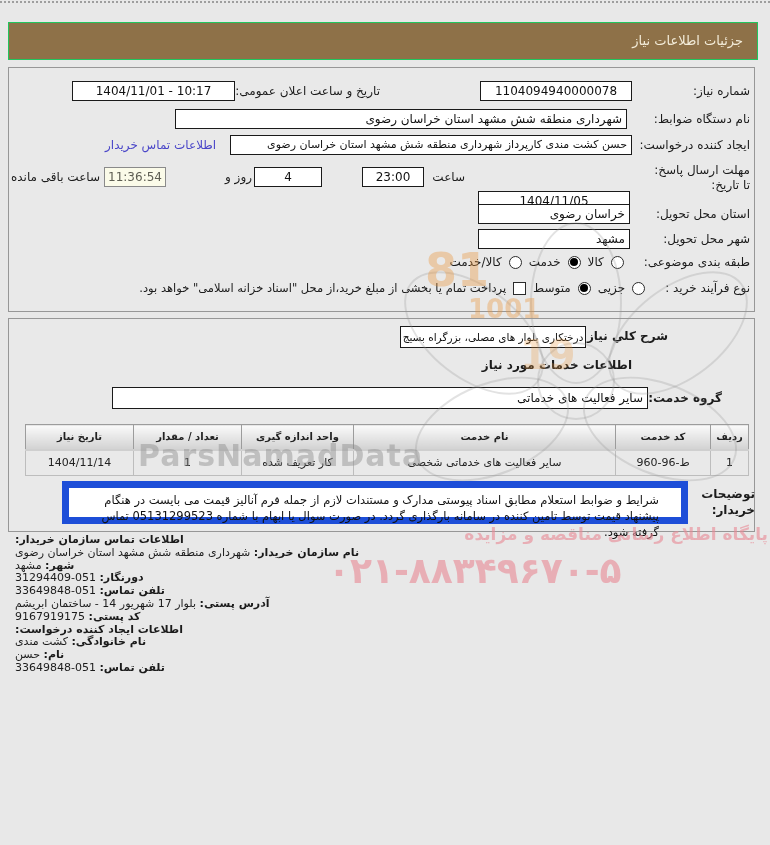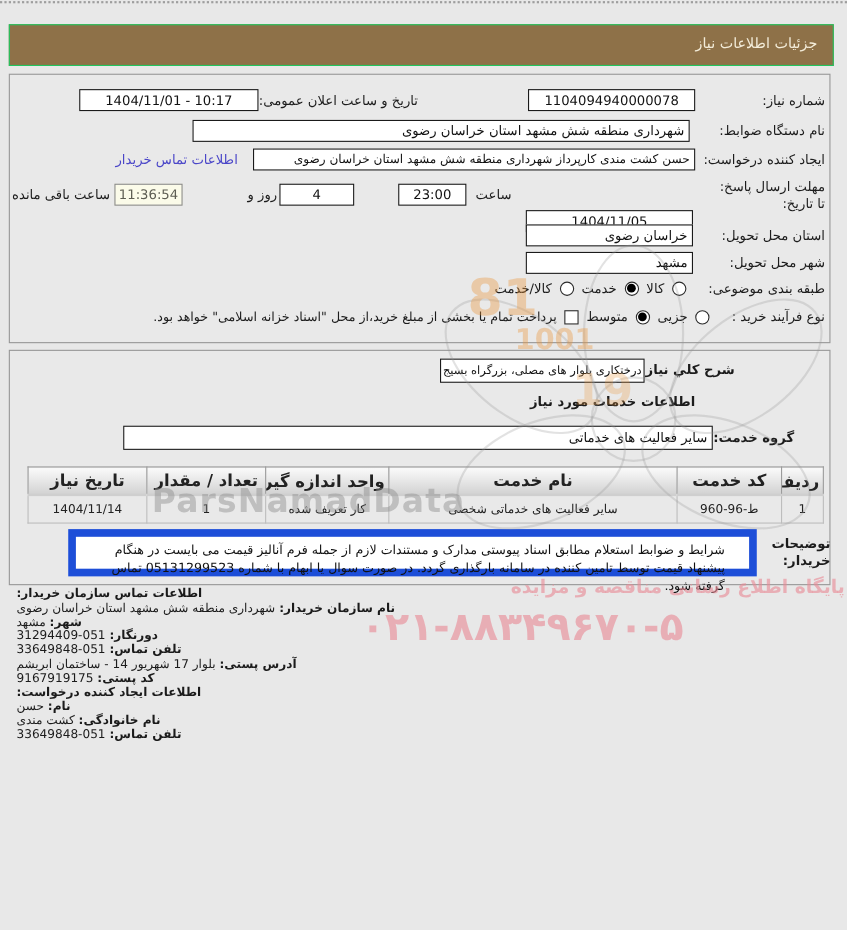--- a/index.html
+++ b/index.html
@@ -57,21 +57,21 @@
   .checkbox {
     width: 13px; height: 13px; border: 1px solid #2b2b2b; background: #fff;
     display: inline-block; flex: 0 0 auto;
   }
   .optgap { width: 6px; }
 
   
   table.items { border-collapse: collapse; table-layout: fixed; width: 723px; }
   table.items th {
     background: linear-gradient(#fafafa, #d2d2d2);
-    border: 1px solid #9c9c9c; font-size: 15px; font-weight: bold;
+    border: 1px solid #9c9c9c; font-size: 10px; font-weight: bold;
     color: #222; height: 25px; padding: 2px 3px; white-space: nowrap; overflow: hidden;
   }
   table.items td {
     border: 1px solid #bdbdbd; border-top: 2px solid #cFcFcF;
     font-size: 11px; color: #222; height: 26px; text-align: center;
     padding: 2px 3px; white-space: nowrap; overflow: hidden;
   }
 
   .notes-box {
     background: #fff; border: 7px solid #1d4ed8;
@@ -212,16 +212,16 @@
 
 <div class="abs contact content">
   <div class="line"><b>اطلاعات تماس سازمان خریدار:</b></div>
   <div class="line"><b>نام سازمان خریدار:</b> <span>شهرداری منطقه شش مشهد استان خراسان رضوی</span></div>
   <div class="line"><b>شهر:</b> <span>مشهد</span></div>
   <div class="line"><b>دورنگار:</b> <span class="ltr">31294409-051</span></div>
   <div class="line"><b>تلفن تماس:</b> <span class="ltr">33649848-051</span></div>
   <div class="line"><b>آدرس پستی:</b> <span>بلوار 17 شهریور 14 - ساختمان ابریشم</span></div>
   <div class="line"><b>کد پستی:</b> <span class="ltr">9167919175</span></div>
   <div class="line"><b>اطلاعات ایجاد کننده درخواست:</b></div>
+  <div class="line"><b>نام خانوادگی:</b> <span>کشت مندی</span></div>
   <div class="line"><b>نام:</b> <span>حسن</span></div>
-  <div class="line"><b>نام خانوادگی:</b> <span>کشت مندی</span></div>
   <div class="line"><b>تلفن تماس:</b> <span class="ltr">33649848-051</span></div>
 </div>
 
 </body></html>

